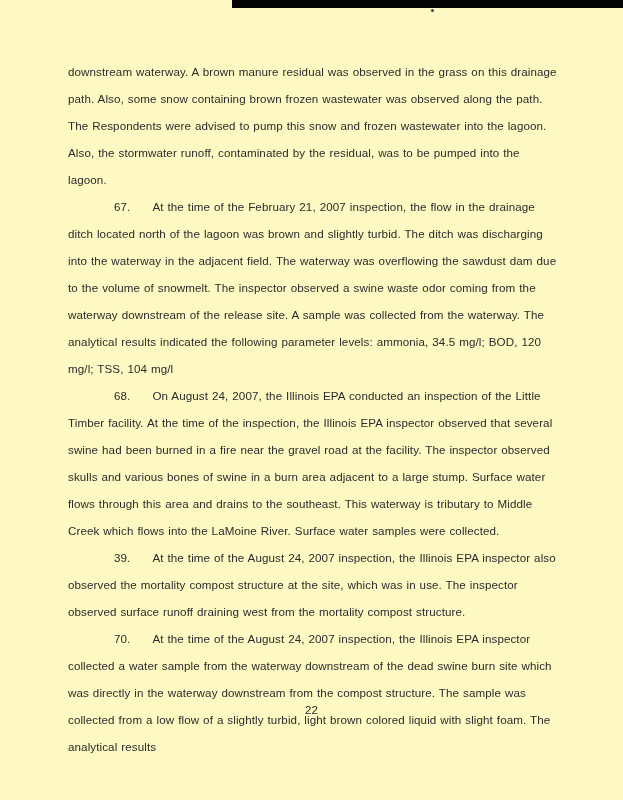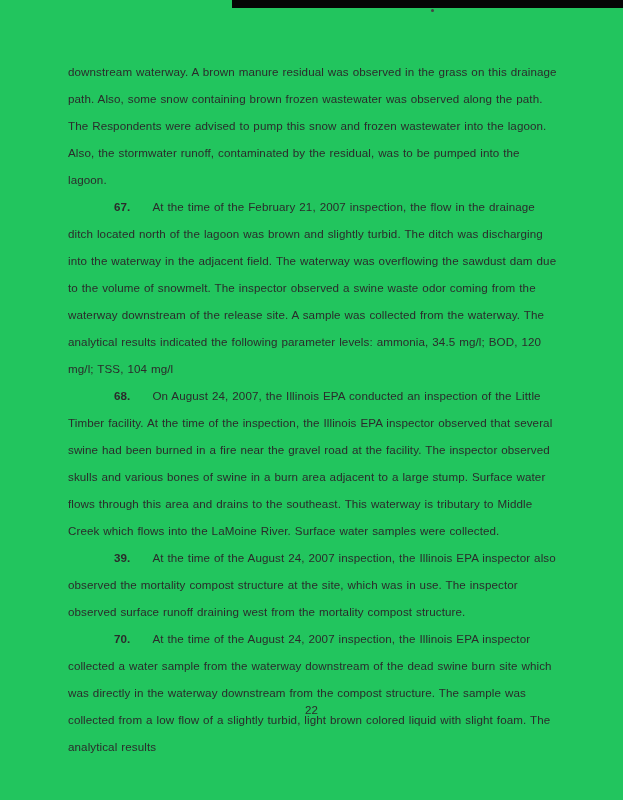--- a/index.html
+++ b/index.html
@@ -4,21 +4,21 @@
 <style>
   html, body {
     margin: 0;
     padding: 0;
     background: #ffffff;
   }
   .page {
     position: relative;
     width: 623px;
     height: 800px;
-    background: #22c55e;
+    background: #fef9c3;
     overflow: hidden;
     font-family: "Liberation Sans", sans-serif;
     color: #2b2b2b;
   }
   .scan-bar-top {
     position: absolute;
     left: 232px;
     top: 0;
     width: 391px;
     height: 8px;
@@ -46,21 +46,20 @@
     margin: 0;
     padding: 0;
     text-align: left;
     word-spacing: 0.6px;
   }
   .content p.numbered {
     text-indent: 46px;
   }
   .para-number {
     display: inline;
-    font-weight: bold;
   }
   .tab-space {
     display: inline-block;
     width: 22px;
   }
   .page-number {
     position: absolute;
     left: 0;
     top: 704px;
     width: 100%;

